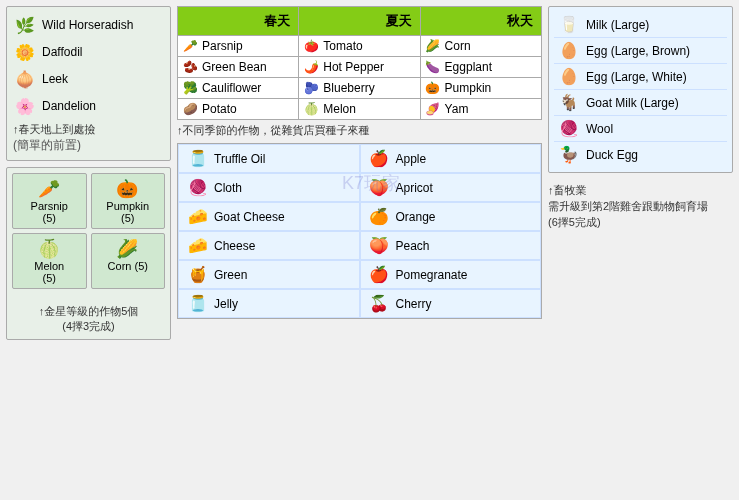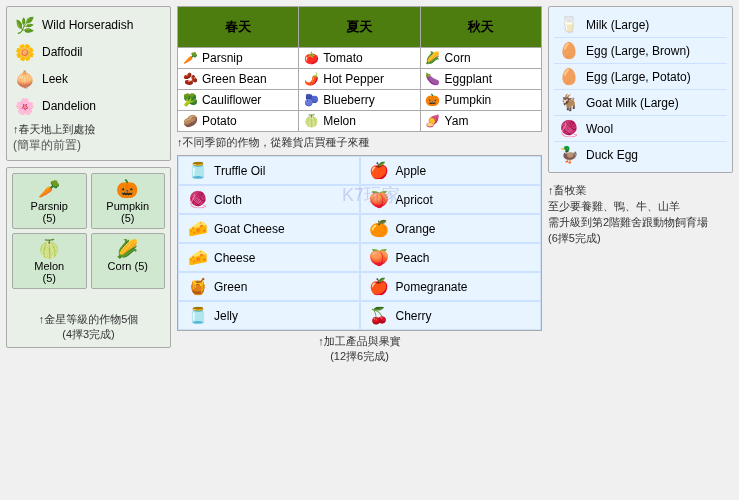--- a/index.html
+++ b/index.html
@@ -70,41 +70,41 @@
     .crop-item {
       background: #d0e8d0;
       border: 1px solid #aaa;
       padding: 4px;
       text-align: center;
       font-size: 11px;
       border-radius: 2px;
     }
     .crop-item .crop-icon { font-size: 18px; display: block; }
     .crops-note {
-      margin-top: 23px;
+      margin-top: 15px;
       font-size: 11px;
       color: #333;
       text-align: center;
     }
 
     
     .center-top {
       grid-column: 2;
       grid-row: 1;
     }
     .seasons-table {
       border-collapse: collapse;
       width: 100%;
       background: white;
     }
     .seasons-table th {
-      background: #4d7c0f;
-      border: 1px solid #aaa;
-      padding: 11px 8px;
-      text-align: center;
+      background: #84cc16;
+      border: 1px solid #aaa;
+      padding: 5px 8px;
+      text-align: right;
       font-size: 13px;
     }
     .seasons-table td {
       border: 1px solid #aaa;
       padding: 3px 5px;
       font-size: 12px;
       white-space: nowrap;
     }
     .season-col {
       width: 33%;
@@ -364,56 +364,51 @@
         </div>
         <div class="product-item">
           <span class="product-icon">🫙</span>
           <span>Jelly</span>
         </div>
         <div class="product-item">
           <span class="product-icon">🍒</span>
           <span>Cherry</span>
         </div>
       </div>
-      <div class="products-note">
-        <div>↑加工產品與果實</div>
-        <div>(12擇6完成)</div>
-      </div>
     </div>
 
     <div class="watermark">K7玩家</div>
   </div>
 
   <div class="right-panel">
     <div class="livestock-box">
       <div class="livestock-item">
         <span class="livestock-icon">🥛</span>
         <span>Milk (Large)</span>
       </div>
       <div class="livestock-item">
         <span class="livestock-icon">🥚</span>
         <span>Egg (Large, Brown)</span>
       </div>
       <div class="livestock-item">
         <span class="livestock-icon">🥚</span>
-        <span>Egg (Large, Potato)</span>
+        <span>Egg (Large, White)</span>
       </div>
       <div class="livestock-item">
         <span class="livestock-icon">🐐</span>
         <span>Goat Milk (Large)</span>
       </div>
       <div class="livestock-item">
         <span class="livestock-icon">🧶</span>
         <span>Wool</span>
       </div>
       <div class="livestock-item">
         <span class="livestock-icon">🦆</span>
         <span>Duck Egg</span>
       </div>
     </div>
     <div class="livestock-note">
       <div class="line">↑畜牧業</div>
-      <div class="line">至少要養雞、鴨、牛、山羊</div>
       <div class="line">需升級到第2階雞舍跟動物飼育場</div>
       <div class="line">(6擇5完成)</div>
     </div>
   </div>
 </div>
 
 </body></html>

